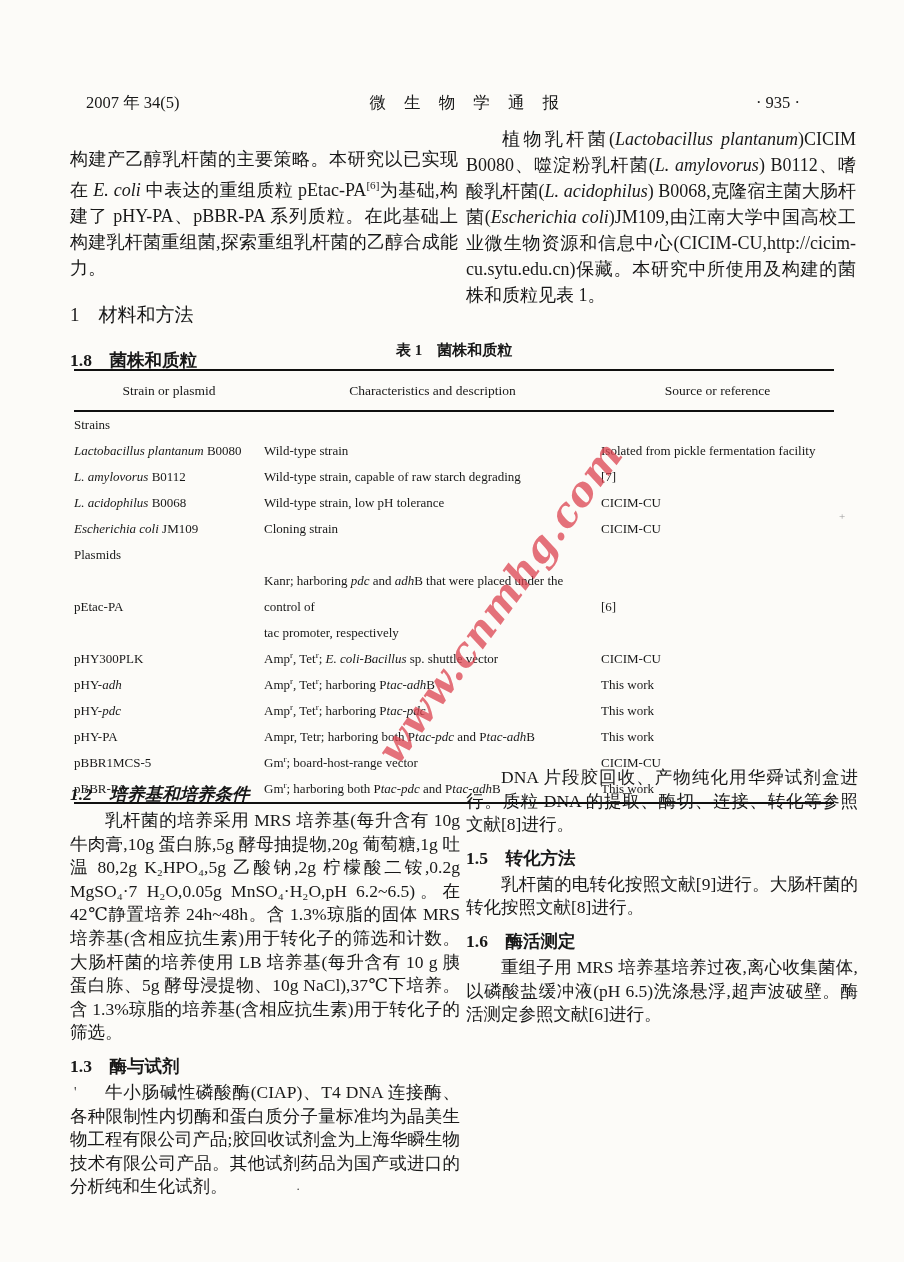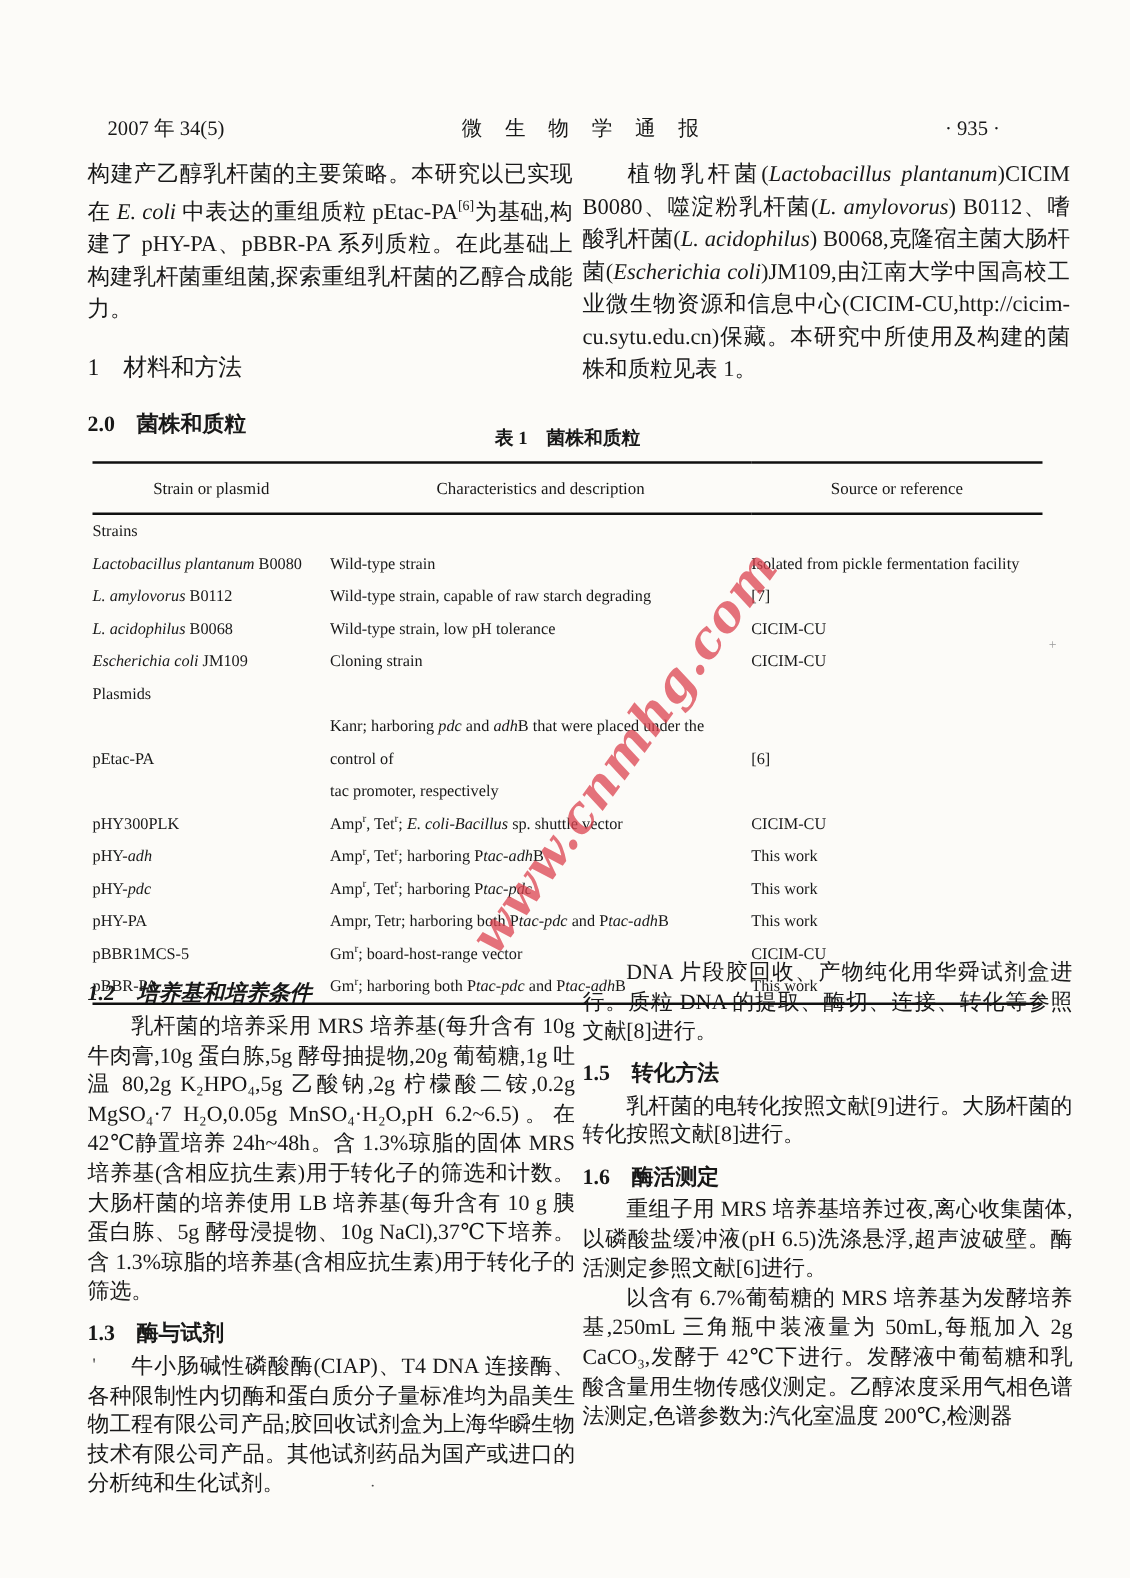--- a/index.html
+++ b/index.html
@@ -9,21 +9,21 @@
     font-family:"Liberation Serif","DejaVu Serif",serif;
   }
   
   .pg-header{position:absolute;top:92px;left:86px;right:104px;display:flex;
     justify-content:space-between;align-items:baseline;font-size:16.5px;}
   .pg-header .journal{letter-spacing:7px;font-weight:500;}
   
   .intro-left{position:absolute;left:70px;top:126px;width:388px;}
   .intro-right{position:absolute;left:466px;top:126px;width:390px;}
   .para{font-size:18px;line-height:26px;text-align:justify;text-indent:2em;margin:0;}
-  .para.noindent{text-indent:0;}
+  .para.noindent{text-indent:0;margin-top:20px;}
   .h-sec1{font-size:19px;font-weight:normal;margin-top:21px;}
   .h-sec11{font-size:17.5px;font-weight:bold;margin-top:20px;}
   
   .table-wrap{position:absolute;left:74px;top:341px;width:760px;}
   .tbl-caption{text-align:center;font-weight:bold;font-size:15px;margin-bottom:9px;}
   table.t1{width:100%;border-collapse:collapse;font-size:13px;
     border-top:2.5px solid #101010;border-bottom:2.5px solid #101010;}
   table.t1 thead th{font-weight:normal;font-size:13.5px;text-align:center;
     height:39px;vertical-align:middle;border-bottom:2.5px solid #101010;padding:0;}
   table.t1 td{padding:0;vertical-align:middle;line-height:26px;height:26px;}
@@ -56,21 +56,21 @@
 
   <div class="pg-header">
     <span>2007 年 34(5)</span>
     <span class="journal">微 生 物 学 通 报</span>
     <span>· 935 ·</span>
   </div>
 
   <div class="intro-left">
     <p class="para noindent">构建产乙醇乳杆菌的主要策略。本研究以已实现在 <i>E. coli</i> 中表达的重组质粒 pEtac-PA<sup>[6]</sup>为基础,构建了 pHY-PA、pBBR-PA 系列质粒。在此基础上构建乳杆菌重组菌,探索重组乳杆菌的乙醇合成能力。</p>
     <div class="h-sec1">1　材料和方法</div>
-    <div class="h-sec11">2.0　菌株和质粒</div>
+    <div class="h-sec11">1.8　菌株和质粒</div>
   </div>
 
   <div class="intro-right">
     <p class="para">植物乳杆菌(<i>Lactobacillus plantanum</i>)CICIM B0080、噬淀粉乳杆菌(<i>L. amylovorus</i>) B0112、嗜酸乳杆菌(<i>L. acidophilus</i>) B0068,克隆宿主菌大肠杆菌(<i>Escherichia coli</i>)JM109,由江南大学中国高校工业微生物资源和信息中心(CICIM-CU,http://cicim-cu.sytu.edu.cn)保藏。本研究中所使用及构建的菌株和质粒见表 1。</p>
   </div>
 
   <div class="table-wrap">
     <div class="tbl-caption">表 1　菌株和质粒</div>
     <table class="t1">
       <thead>
@@ -152,21 +152,20 @@
     <div class="sec-title">1.3　酶与试剂</div>
     <p class="sec-body">牛小肠碱性磷酸酶(CIAP)、T4 DNA 连接酶、各种限制性内切酶和蛋白质分子量标准均为晶美生物工程有限公司产品;胶回收试剂盒为上海华瞬生物技术有限公司产品。其他试剂药品为国产或进口的分析纯和生化试剂。</p>
   </div>
 
   <div class="bot-right">
     <p class="sec-body">DNA 片段胶回收、产物纯化用华舜试剂盒进行。质粒 DNA 的提取、酶切、连接、转化等参照文献[8]进行。</p>
     <div class="sec-title">1.5　转化方法</div>
     <p class="sec-body">乳杆菌的电转化按照文献[9]进行。大肠杆菌的转化按照文献[8]进行。</p>
     <div class="sec-title">1.6　酶活测定</div>
     <p class="sec-body">重组子用 MRS 培养基培养过夜,离心收集菌体,以磷酸盐缓冲液(pH 6.5)洗涤悬浮,超声波破壁。酶活测定参照文献[6]进行。</p>
-    <p class="sec-body">以含有 6.7%葡萄糖的 MRS 培养基为发酵培养基,250mL 三角瓶中装液量为 50mL,每瓶加入 2g CaCO₃,发酵于 42℃下进行。发酵液中葡萄糖和乳酸含量用生物传感仪测定。乙醇浓度采用气相色谱法测定,色谱参数为:汽化室温度 200℃,检测器</p>
   </div>
 
   <div class="watermark">www.cnmhg.com</div>
 
   <span class="tick">'</span>
   <span class="tick2">·</span>
   <span class="smudge">+</span>
 
 </div>
 

